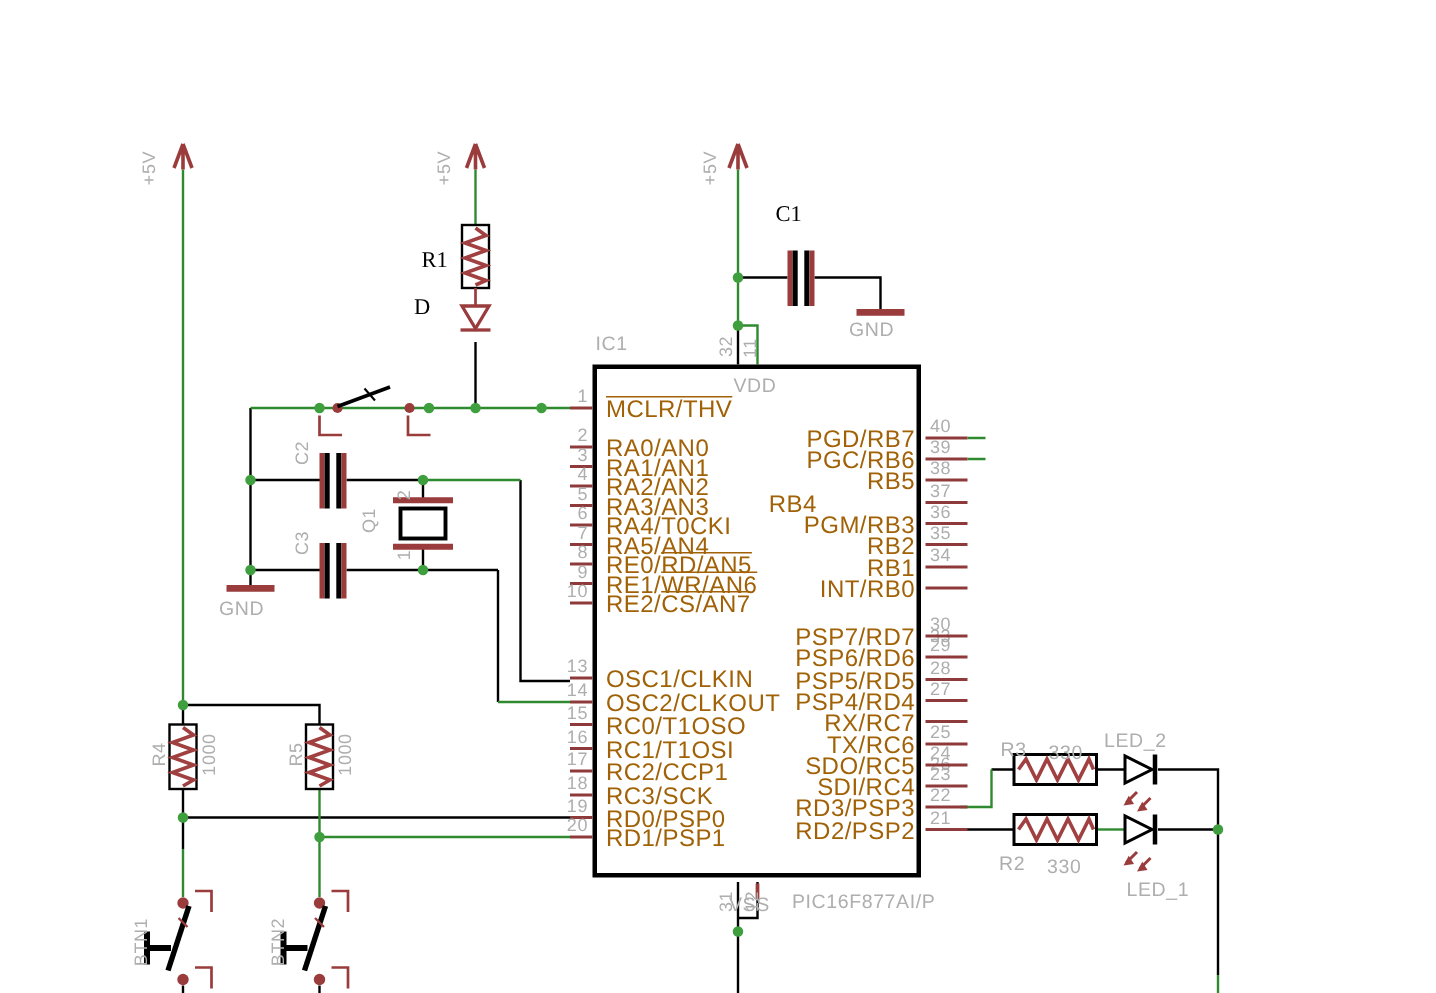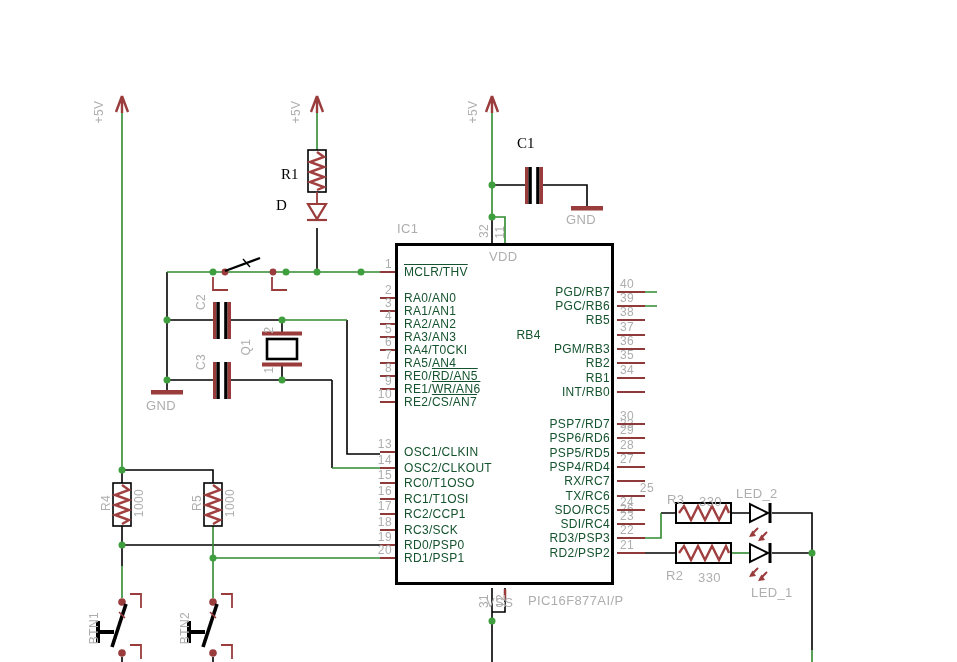--- a/index.html
+++ b/index.html
@@ -7,21 +7,21 @@
              font-family:"Liberation Sans",sans-serif;}
   #symlayer{position:absolute;left:0;top:0;}
   .lbl{position:absolute;color:#aeaeae;font-size:13px;white-space:nowrap;letter-spacing:.4px;}
   .lbl.black{color:#000;font-family:"Liberation Serif",serif;font-size:15px;letter-spacing:0;}
   .vlbl{position:absolute;color:#aeaeae;font-size:12px;white-space:nowrap;letter-spacing:.4px;
         transform:translate(-50%,-50%) rotate(-90deg);}
   .icbox{position:absolute;left:395px;top:243px;width:219px;height:342px;border:3px solid #000;
          background:transparent;box-sizing:border-box;}
   .pin-stub{position:absolute;height:2px;background:#8e3a3a;}
   .pin-num{position:absolute;color:#aeaeae;font-size:12px;letter-spacing:.4px;}
-  .pin-label{position:absolute;color:#14532d;font-size:12px;letter-spacing:.3px;white-space:nowrap;}
+  .pin-label{position:absolute;color:#a16207;font-size:16px;letter-spacing:.3px;white-space:nowrap;}
   .ov{text-decoration:overline;}
 </style>
 </head>
 <body>
 
 <div id="schematic">
 
   <svg id="symlayer" width="957" height="662" viewBox="0 0 957 662">
 
     <g stroke="#000" stroke-width="1.6" fill="none">
@@ -325,21 +325,21 @@
     <div class="pin-stub" style="top: 452px; left: 617px; width: 28px;"></div>
     <div class="pin-num" style="top: 438px; left: 620px; width: 34px; text-align: left;">28</div>
     <div class="pin-label" style="top: 446px; left: 447px; width: 163px; text-align: right;">PSP5/RD5</div>
     <div class="pin-stub" style="top: 466px; left: 617px; width: 28px;"></div>
     <div class="pin-num" style="top: 452px; left: 620px; width: 34px; text-align: left;">27</div>
     <div class="pin-label" style="top: 460px; left: 447px; width: 163px; text-align: right;">PSP4/RD4</div>
     <div class="pin-stub" style="top: 480px; left: 617px; width: 28px;"></div>
     <div class="pin-num" style="top: 466px; left: 620px; width: 34px; text-align: left; margin-top: 36px;">26</div>
     <div class="pin-label" style="top: 474px; left: 447px; width: 163px; text-align: right;">RX/RC7</div>
     <div class="pin-stub" style="top: 495px; left: 617px; width: 28px;"></div>
-    <div class="pin-num" style="top: 481px; left: 620px; width: 34px; text-align: right;">25</div>
+    <div class="pin-num" style="top: 481px; left: 620px; width: 34px; text-align: left;">25</div>
     <div class="pin-label" style="top: 489px; left: 447px; width: 163px; text-align: right;">TX/RC6</div>
     <div class="pin-stub" style="top: 509px; left: 617px; width: 28px;"></div>
     <div class="pin-num" style="top: 495px; left: 620px; width: 34px; text-align: left;">24</div>
     <div class="pin-label" style="top: 503px; left: 447px; width: 163px; text-align: right;">SDO/RC5</div>
     <div class="pin-stub" style="top: 523px; left: 617px; width: 28px;"></div>
     <div class="pin-num" style="top: 509px; left: 620px; width: 34px; text-align: left;">23</div>
     <div class="pin-label" style="top: 517px; left: 447px; width: 163px; text-align: right;">SDI/RC4</div>
     <div class="pin-stub" style="top: 537px; left: 617px; width: 28px;"></div>
     <div class="pin-num" style="top: 523px; left: 620px; width: 34px; text-align: left;">22</div>
     <div class="pin-label" style="top: 531px; left: 447px; width: 163px; text-align: right;">RD3/PSP3</div>

